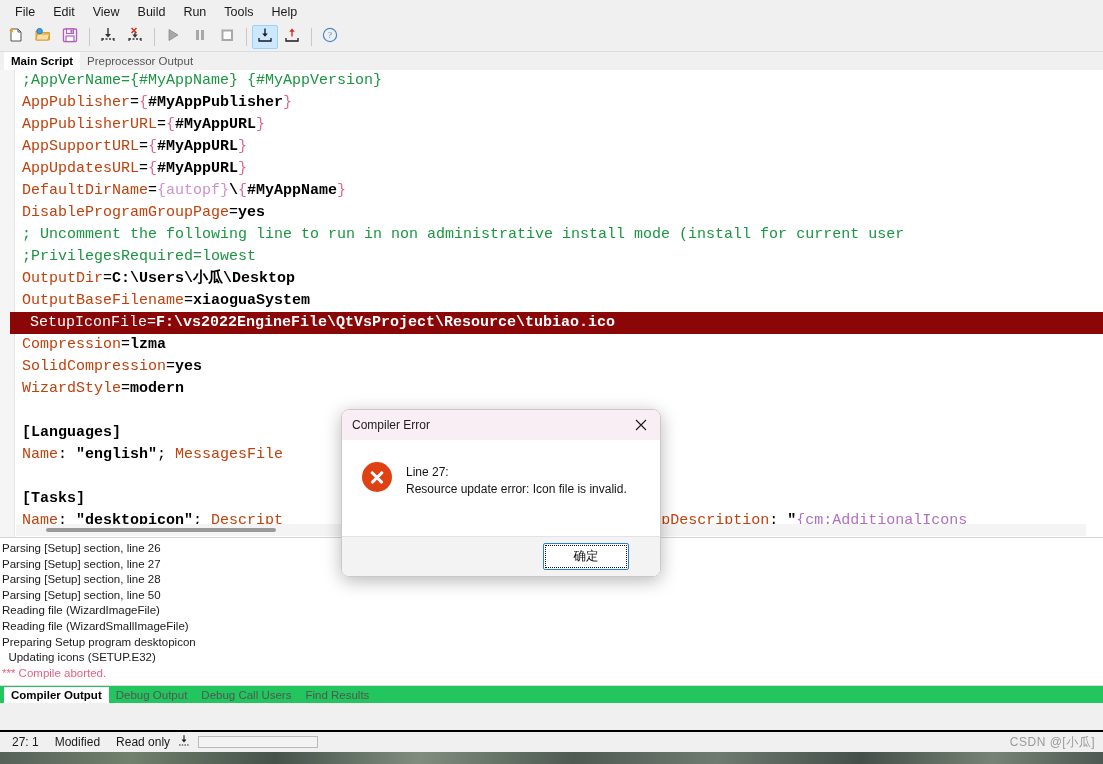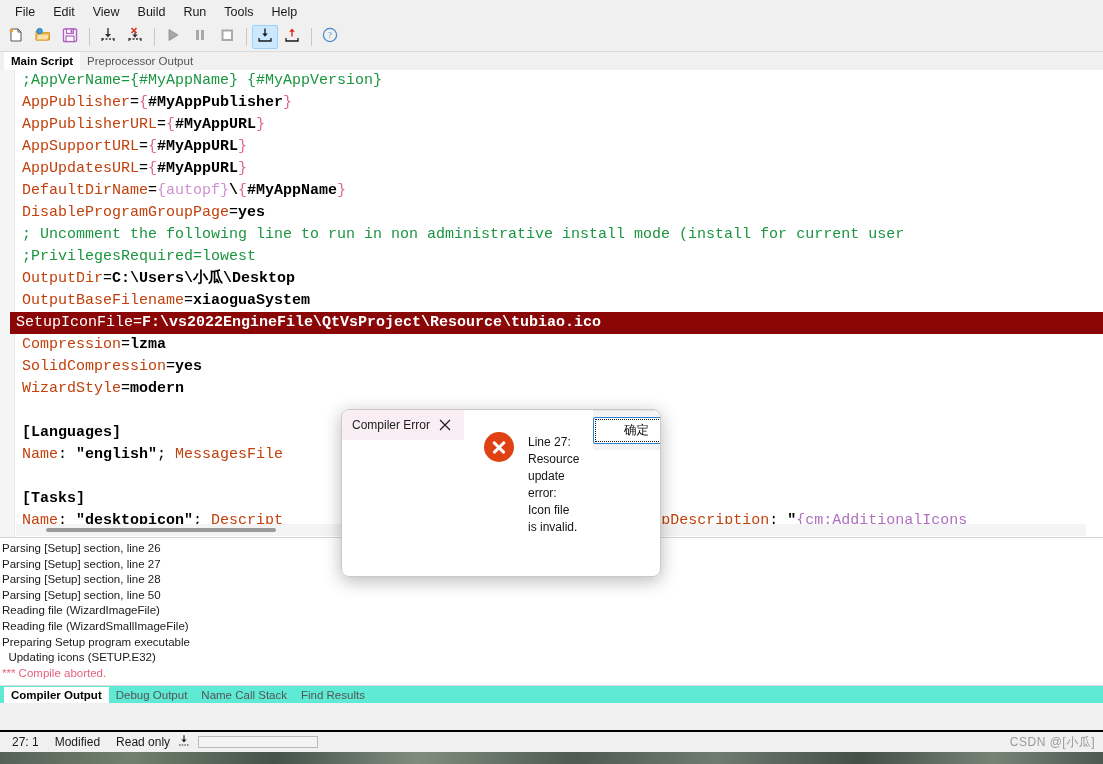--- a/index.html
+++ b/index.html
@@ -121,21 +121,21 @@
     position: absolute;
     left: 16px; top: 0; right: 0;
     font-family: "Liberation Mono", "DejaVu Sans Mono", monospace;
     font-size: 15px;
     line-height: 22px;
     white-space: pre;
   }
   .ln { height: 22px; padding-left: 6px; white-space: pre; }
   .ln.err {
     background: #8b0707;
-    padding-left: 6px;
+    padding-left: 20px;
     margin-left: -6px;
     padding-right: 0;
     width: 1093px;
   }
   .ln.err .k, .ln.err .t, .ln.err .v { color: #ffffff; }
 
   
   .k  { color: #c2410c; }           
   .v  { color: #000000; font-weight: bold; margin-top: 24px; }  
   .t  { color: #000000; }           
@@ -170,21 +170,21 @@
     color: #1a1a1a;
     padding: 3px 0 0 2px;
     overflow: hidden;
   }
   .out-line { white-space: pre; }
   .out-line.abort { color: #e8607f; }
 
   
   .bottabs {
     height: 18px;
-    background: #5eead4;
+    background: #22c55e;
     display: flex;
     align-items: center;
     padding-left: 4px;
     font-size: 11.5px;
     border-top: 1px solid #dcdcdc;
   }
   .bottab {
     padding: 2px 7px;
     color: #555;
     white-space: nowrap;
@@ -244,21 +244,21 @@
   }
   .dialog {
     position: absolute;
     left: 341px; top: 409px;
     width: 320px; height: 168px;
     background: #ffffff;
     border: 1px solid #cfc6ca;
     border-radius: 8px;
     overflow: hidden;
     display: flex;
-    flex-direction: row;
+    flex-direction: column;
   }
   .dlg-title {
     height: 30px;
     background: #f9eef3;
     display: flex;
     align-items: center;
     padding: 0 4px 0 10px;
     flex: 0 0 auto;
   }
   .dlg-title-text {
@@ -484,29 +484,29 @@
     </div>
   </div>
 
   <div class="output" id="output-host">
       <div class="out-line">Parsing [Setup] section, line 26</div>
       <div class="out-line">Parsing [Setup] section, line 27</div>
       <div class="out-line">Parsing [Setup] section, line 28</div>
       <div class="out-line">Parsing [Setup] section, line 50</div>
       <div class="out-line">Reading file (WizardImageFile)</div>
       <div class="out-line">Reading file (WizardSmallImageFile)</div>
-      <div class="out-line">Preparing Setup program executable</div>
+      <div class="out-line">Preparing Setup program desktopicon</div>
       <div class="out-line">  Updating icons (SETUP.E32)</div>
       <div class="out-line abort">*** Compile aborted.</div>
     </div>
 
   <div class="bottabs">
     <div class="bottab sel">Compiler Output</div>
     <div class="bottab">Debug Output</div>
-    <div class="bottab">Name Call Stack</div>
+    <div class="bottab">Debug Call Users</div>
     <div class="bottab">Find Results</div>
   </div>
 
   <div class="statusbar">
     <span class="sb-item">27:  1</span>
     <span class="sb-item">Modified</span>
     <span class="sb-item">Read only</span>
     <span style="margin-left:-10px;">
       <svg width="16" height="16" viewBox="0 0 18 18">
         <path d="M9 2.5 v6" stroke="#1a1a1a" stroke-width="1.3"></path>

